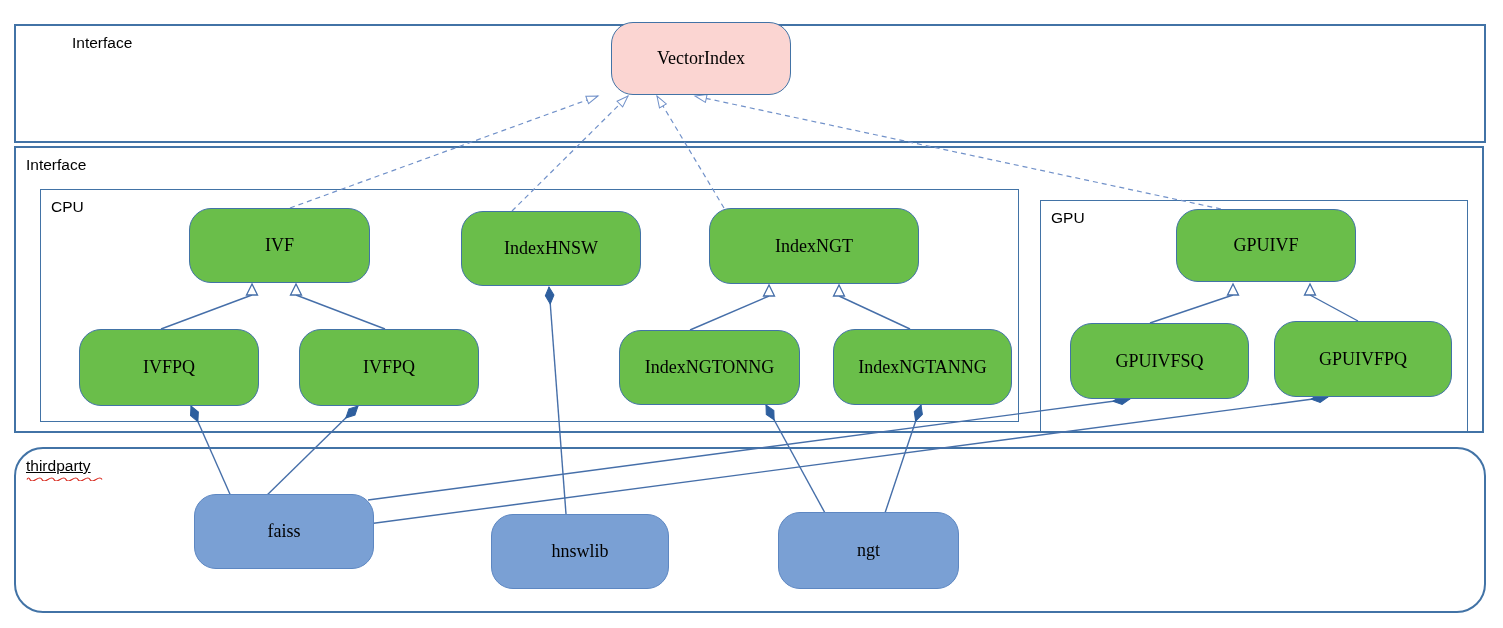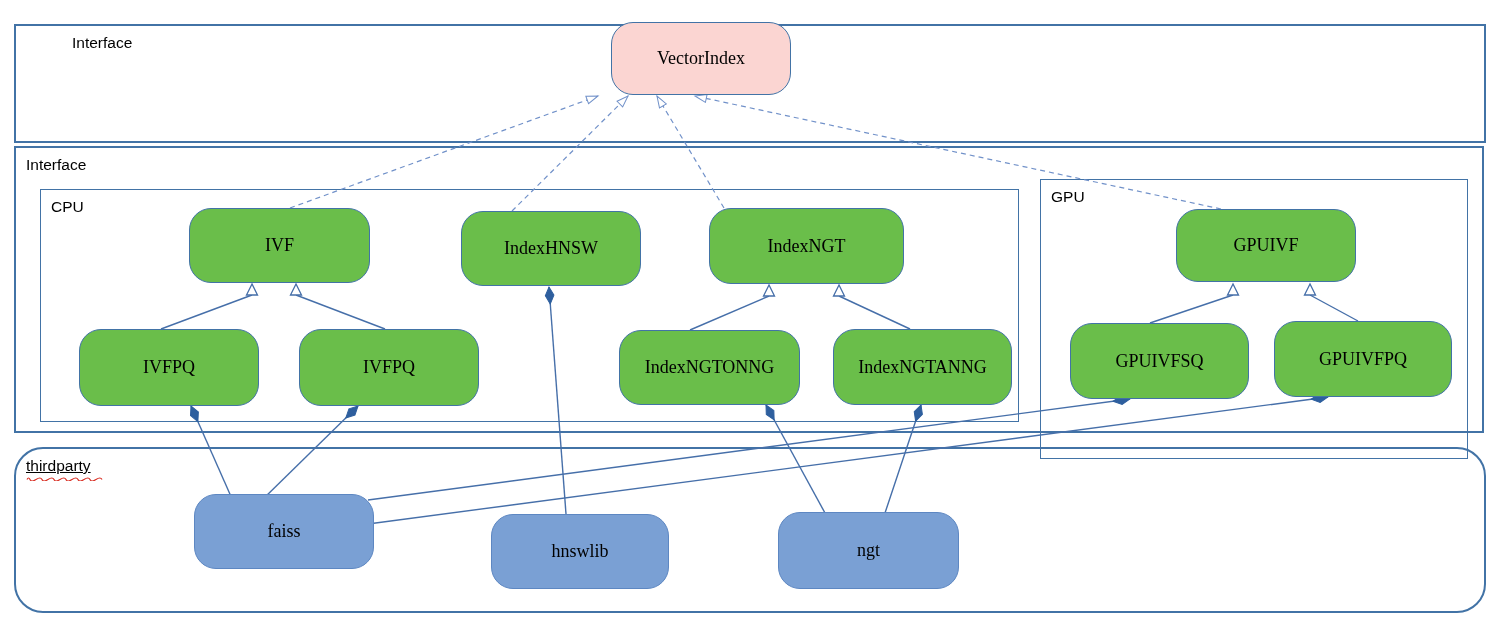--- a/index.html
+++ b/index.html
@@ -73,21 +73,21 @@
   </div>
 
   <div class="container" style="left: 14px; top: 146px; width: 1470px; height: 287px;">
     <span class="clabel">Interface</span>
   </div>
 
   <div class="container sub" style="left: 40px; top: 189px; width: 979px; height: 233px;">
     <span class="clabel">CPU</span>
   </div>
 
-  <div class="container sub" style="left: 1040px; top: 179px; width: 428px; height: 280px;">
+  <div class="container sub" style="left: 1040px; top: 200px; width: 428px; height: 233px;">
     <span class="clabel">GPU</span>
   </div>
 
   <div class="container" style="left: 14px; top: 447px; width: 1472px; height: 166px; border-radius: 29px;">
     <span class="clabel">
       <span class="ul">thirdparty</span>
       <svg class="squiggle" width="78" height="5" viewBox="0 0 78 5">
         <path d="M1,3.5 Q2.5,0.5 4,3.5 T10,3.5 T16,3.5 T22,3.5 T28,3.5 T34,3.5 T40,3.5 T46,3.5 T52,3.5 T58,3.5 T64,3.5 T70,3.5 T76,3.5" fill="none" stroke="var(--squiggle)" stroke-width="1.2"></path>
       </svg>
     </span>
@@ -125,21 +125,21 @@
         <line x1="825" y1="513" x2="766" y2="405" class="edge-composition" marker-end="url(#m-diamond)"></line>
         <line x1="885" y1="513" x2="921" y2="405" class="edge-composition" marker-end="url(#m-diamond)"></line>
         <line x1="368" y1="500" x2="1130" y2="399" class="edge-composition" marker-end="url(#m-diamond)"></line>
         <line x1="368" y1="524" x2="1328" y2="397" class="edge-composition" marker-end="url(#m-diamond)"></line>
       </g>
   </svg>
 
   <div class="node kind-interface" style="left: 605px; top: 22px; width: 180px; height: 73px;">VectorIndex</div>
   <div class="node kind-impl" style="left: 183px; top: 208px; width: 181px; height: 75px;">IVF</div>
   <div class="node kind-impl" style="left: 455px; top: 211px; width: 180px; height: 75px;">IndexHNSW</div>
-  <div class="node kind-impl" style="left: 703px; top: 208px; width: 195px; height: 76px;">IndexNGT</div>
+  <div class="node kind-impl" style="left: 703px; top: 208px; width: 210px; height: 76px;">IndexNGT</div>
   <div class="node kind-impl" style="left: 1170px; top: 209px; width: 180px; height: 73px;">GPUIVF</div>
   <div class="node kind-impl" style="left: 73px; top: 329px; width: 180px; height: 77px;">IVFPQ</div>
   <div class="node kind-impl" style="left: 293px; top: 329px; width: 180px; height: 77px;">IVFPQ</div>
   <div class="node kind-impl" style="left: 613px; top: 330px; width: 181px; height: 75px;">IndexNGTONNG</div>
   <div class="node kind-impl" style="left: 827px; top: 329px; width: 179px; height: 76px;">IndexNGTANNG</div>
   <div class="node kind-impl" style="left: 1064px; top: 323px; width: 179px; height: 76px;">GPUIVFSQ</div>
   <div class="node kind-impl" style="left: 1268px; top: 321px; width: 178px; height: 76px; text-align: center;">GPUIVFPQ</div>
   <div class="node kind-thirdparty" style="left: 188px; top: 494px; width: 180px; height: 75px;">faiss</div>
   <div class="node kind-thirdparty" style="left: 485px; top: 514px; width: 178px; height: 75px;">hnswlib</div>
   <div class="node kind-thirdparty" style="left: 772px; top: 512px; width: 181px; height: 77px;">ngt</div>

